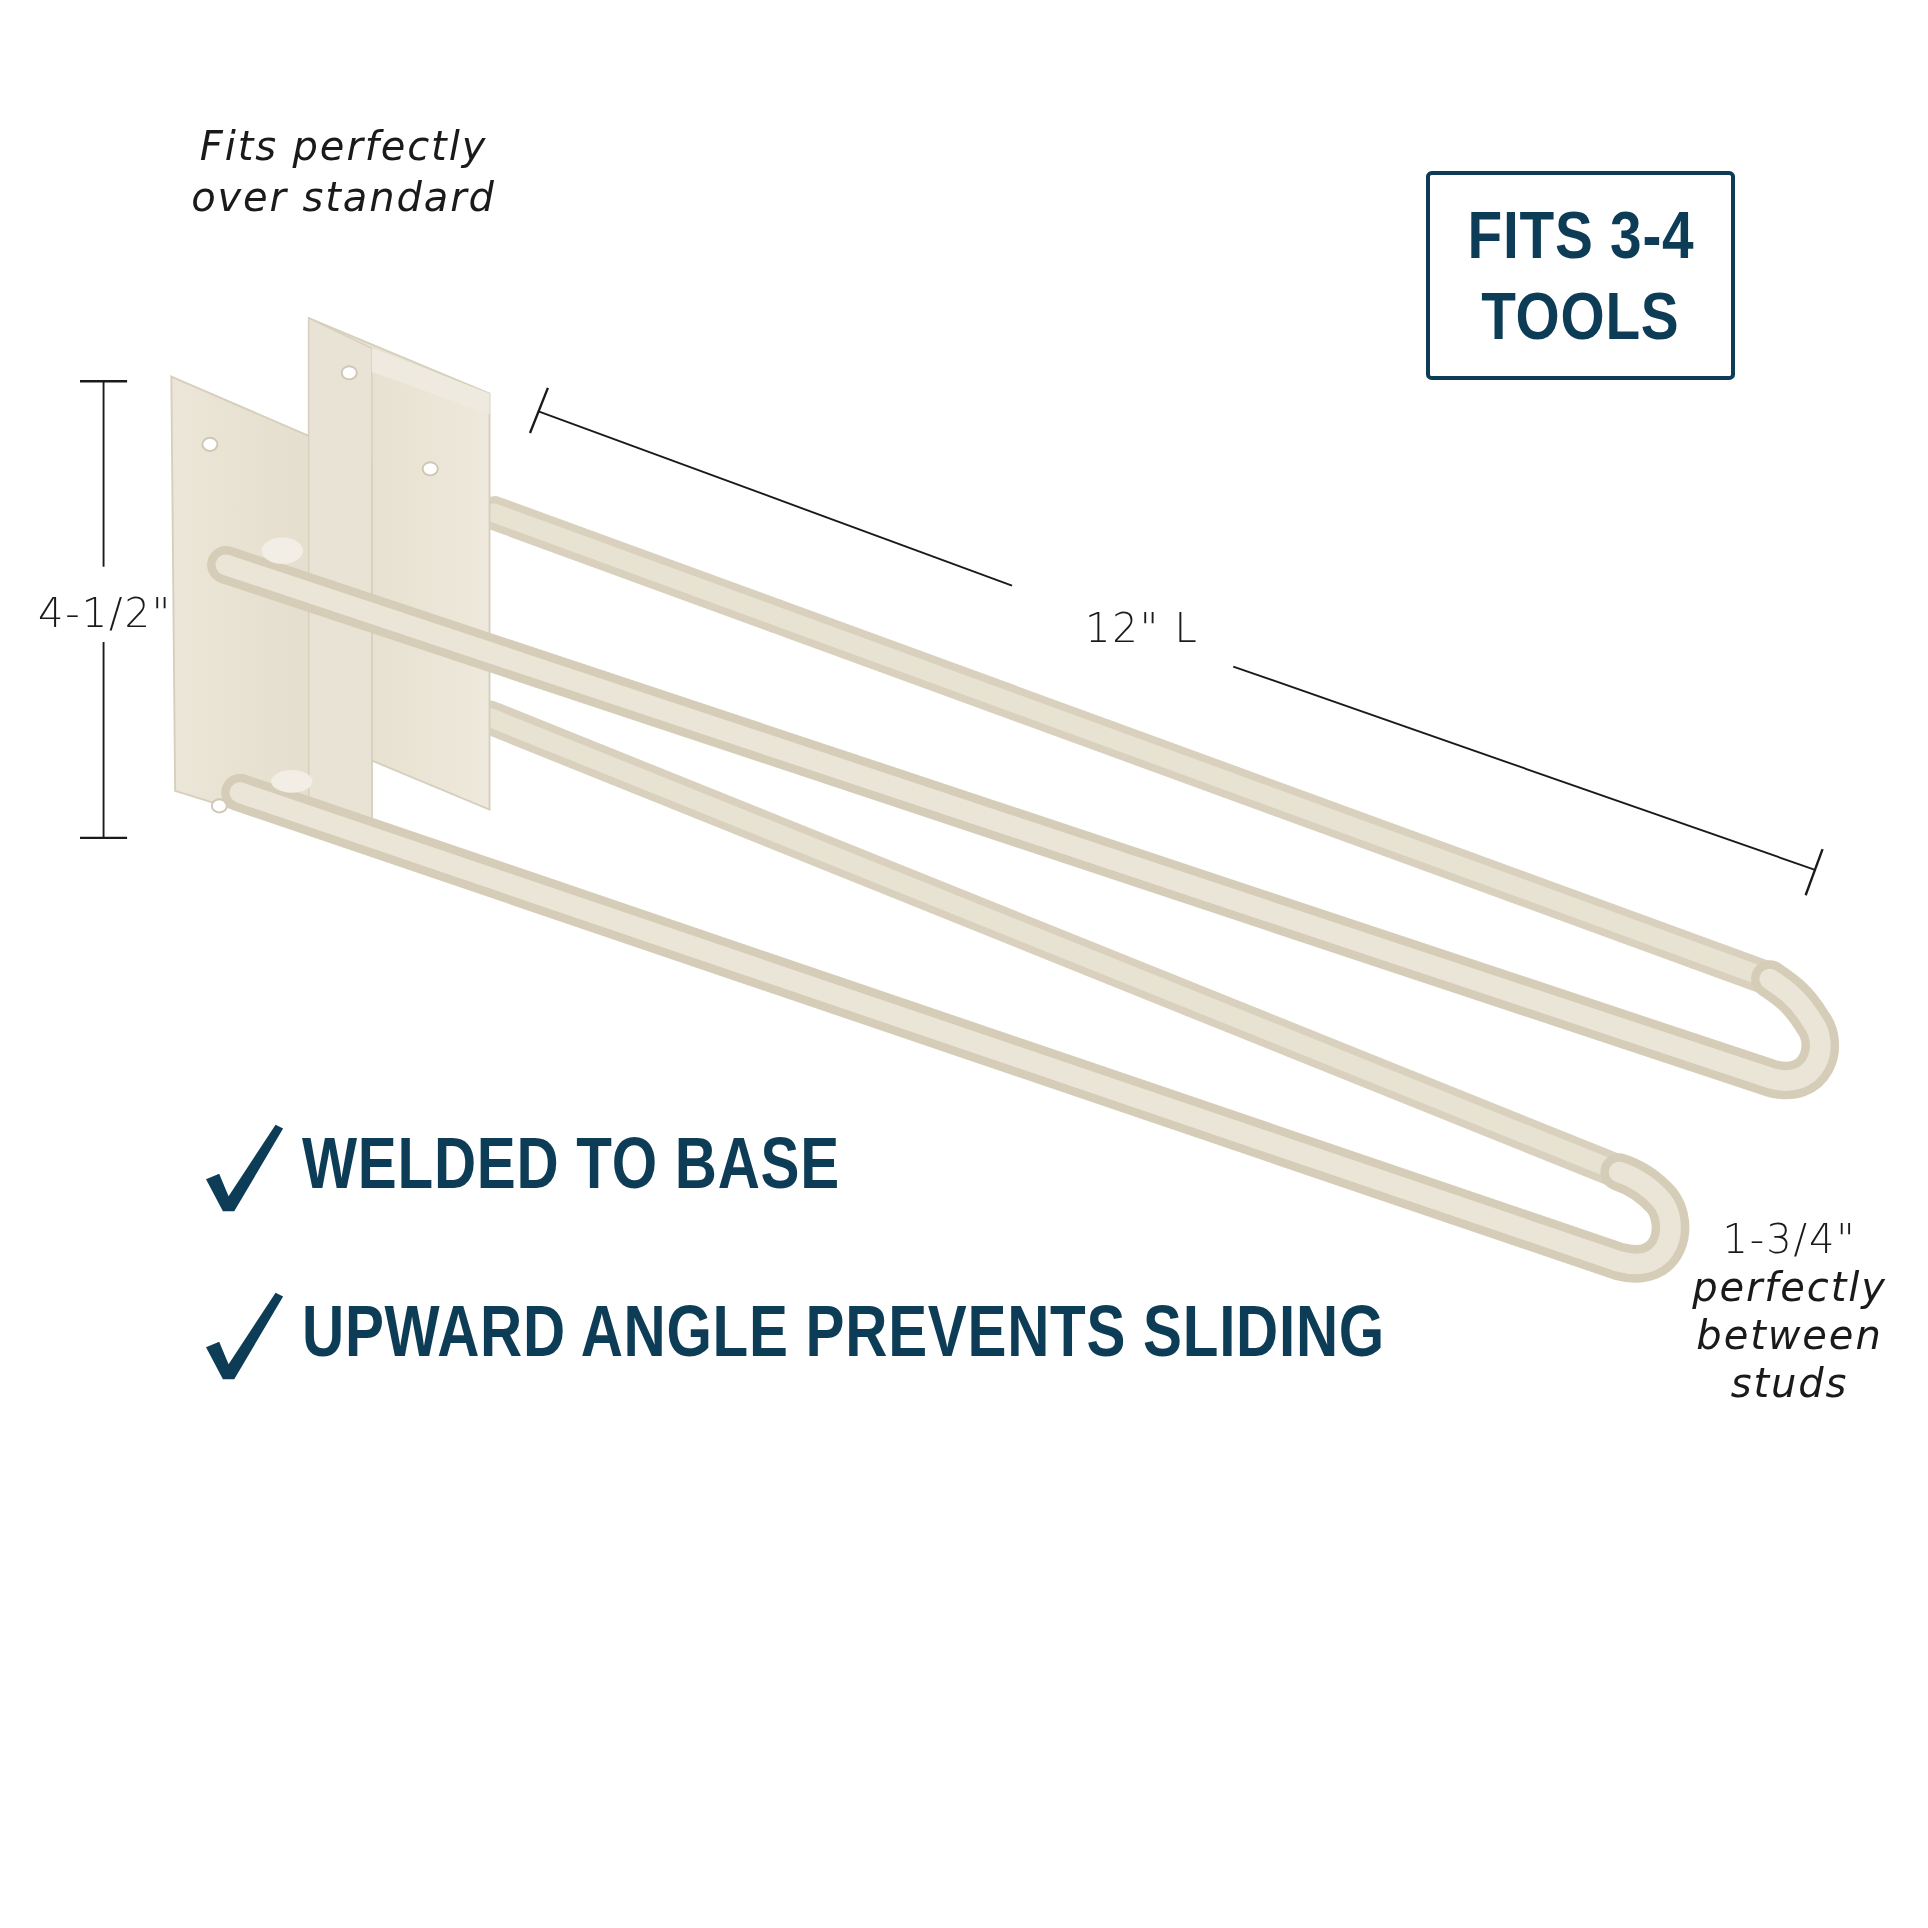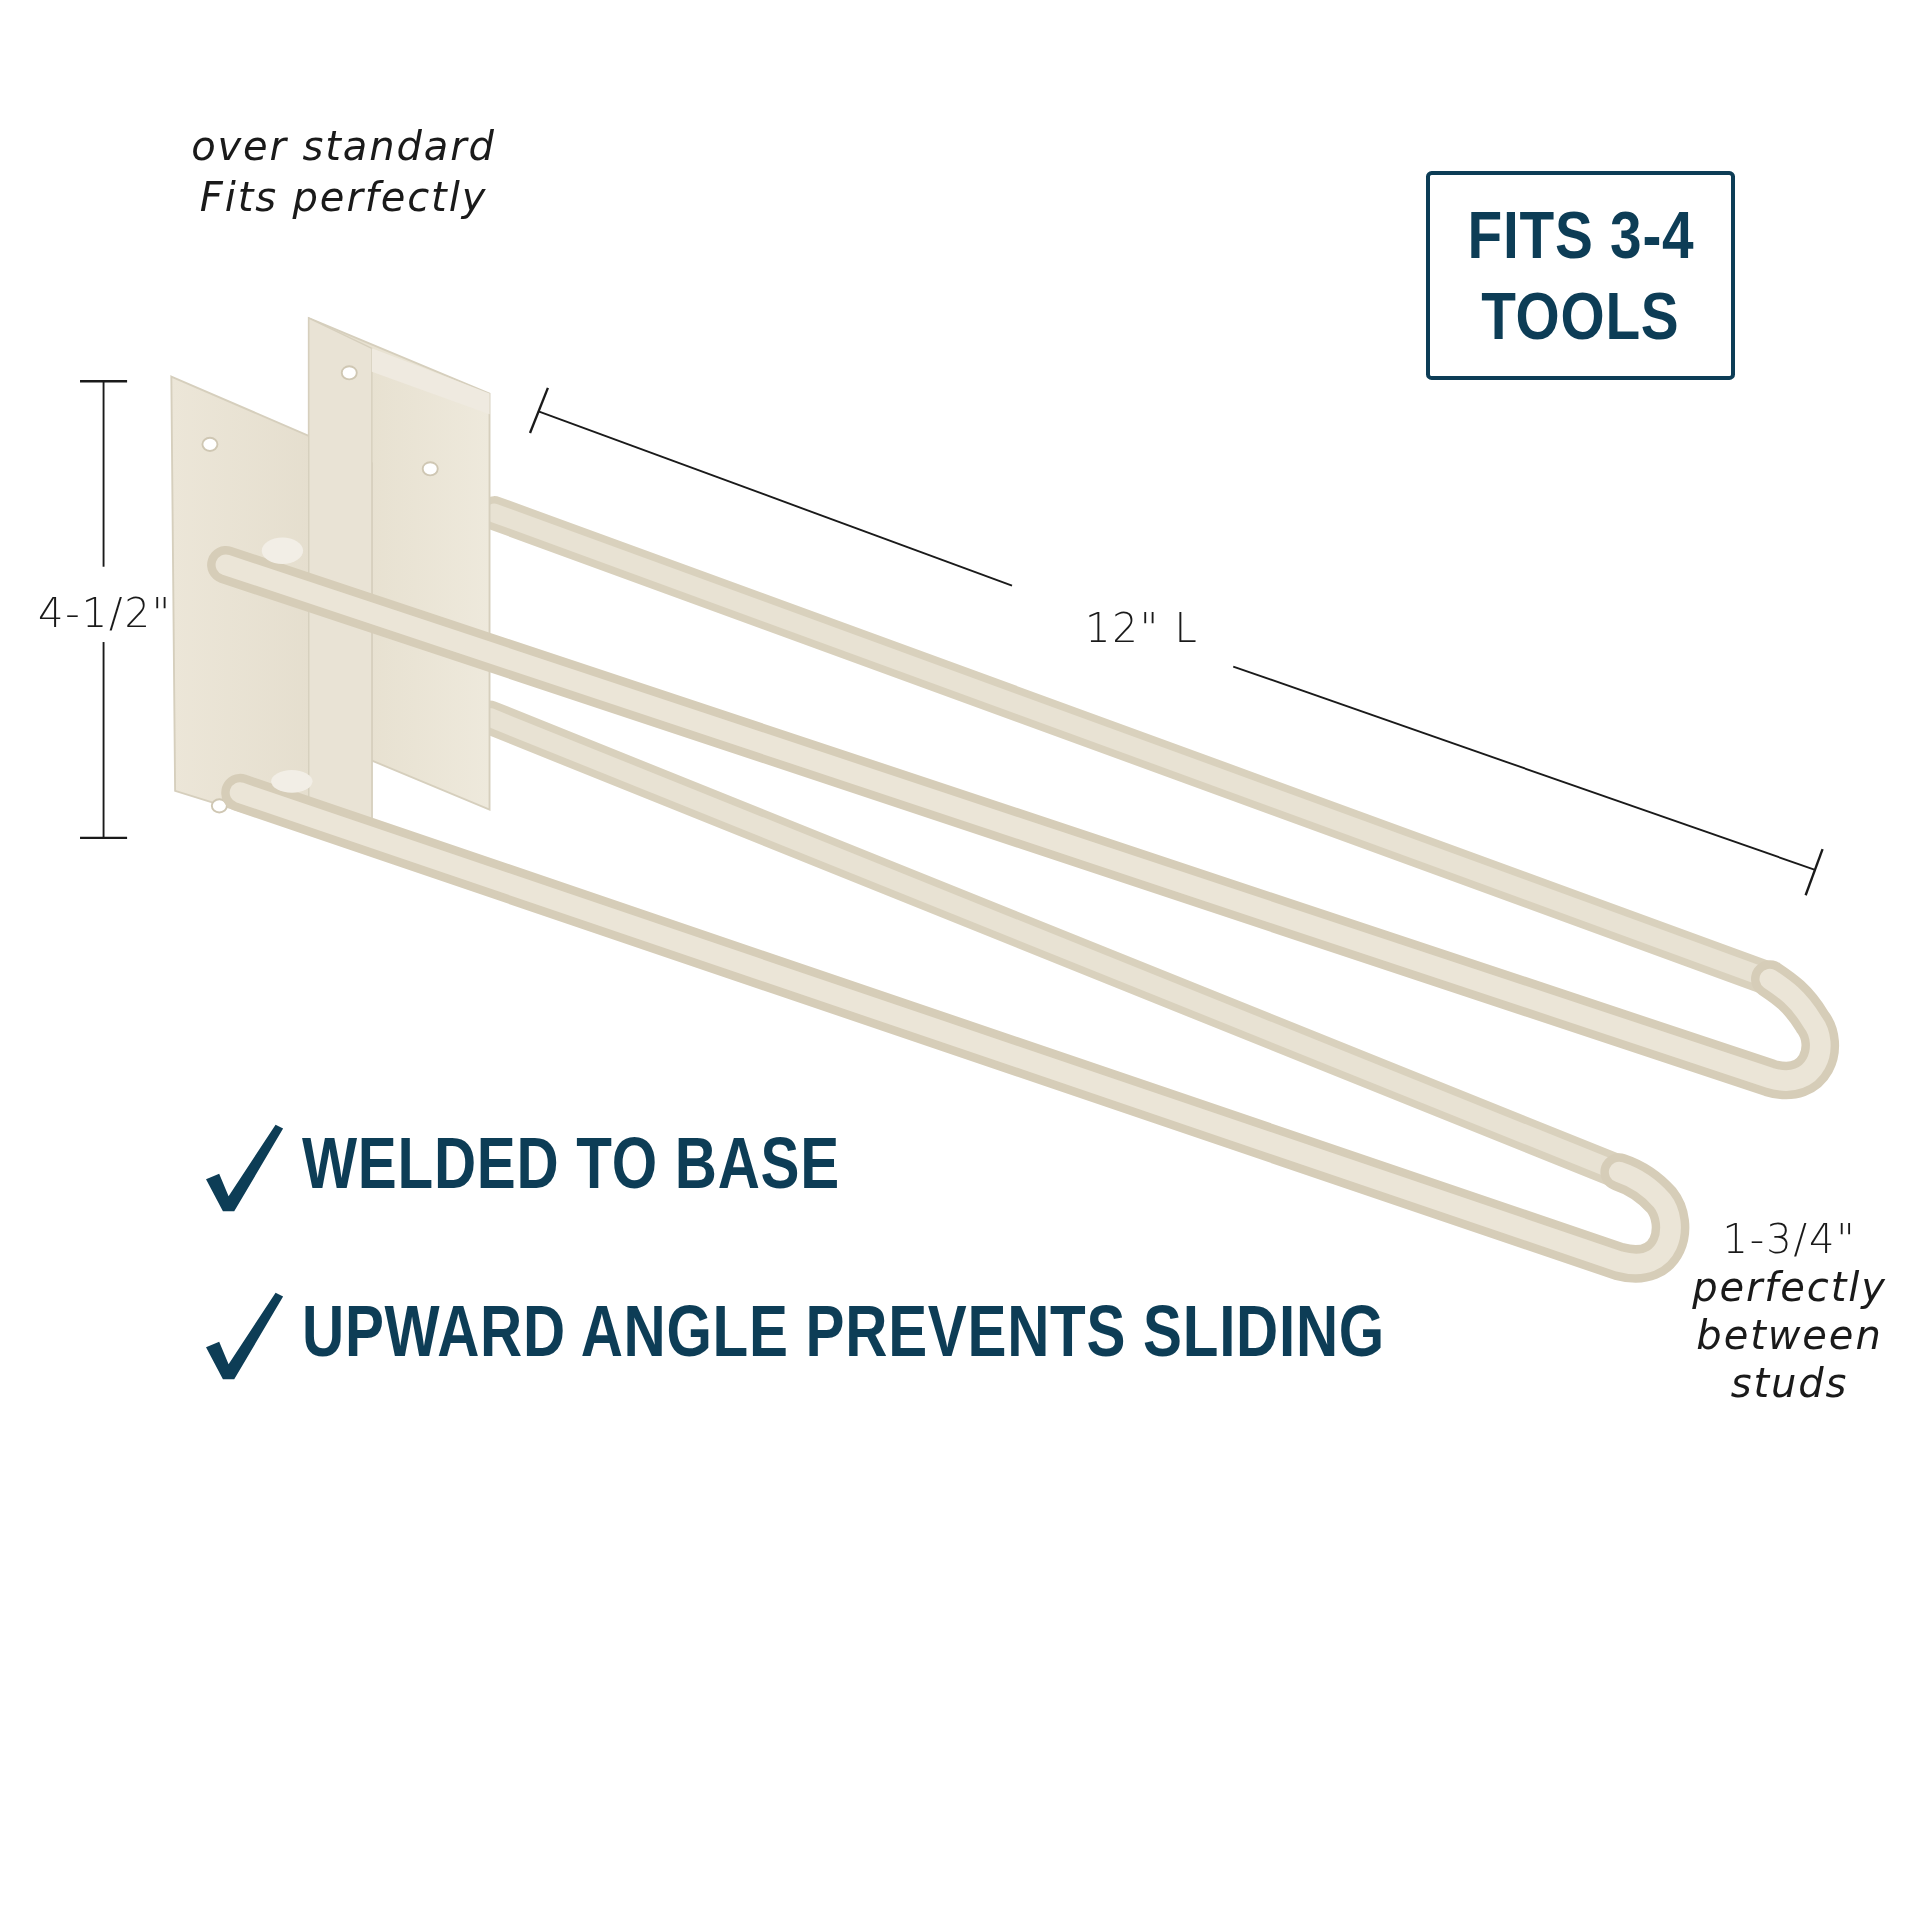--- a/index.html
+++ b/index.html
@@ -87,22 +87,22 @@
     <line x1="85" y1="890" x2="135" y2="890" stroke-width="2.5"></line>
 
     <line x1="572" y1="437" x2="1075" y2="622" stroke-width="2"></line>
     <line x1="1310" y1="708" x2="1928" y2="924" stroke-width="2"></line>
     <line x1="582" y1="412" x2="563" y2="460" stroke-width="2.5"></line>
     <line x1="1936" y1="902" x2="1918" y2="951" stroke-width="2.5"></line>
   </g>
 </svg>
 
 <div class="abs note-italic note-top">
+  <div>Fits perfectly</div>
   <div>over standard</div>
-  <div>Fits perfectly</div>
 </div>
 
 <div class="abs dim-label dim-height">4-1/2"</div>
 
 <div class="abs dim-label dim-length">12" L</div>
 
 <div class="abs badge">
   <span>FITS 3-4</span>
   <span>TOOLS</span>
 </div>

